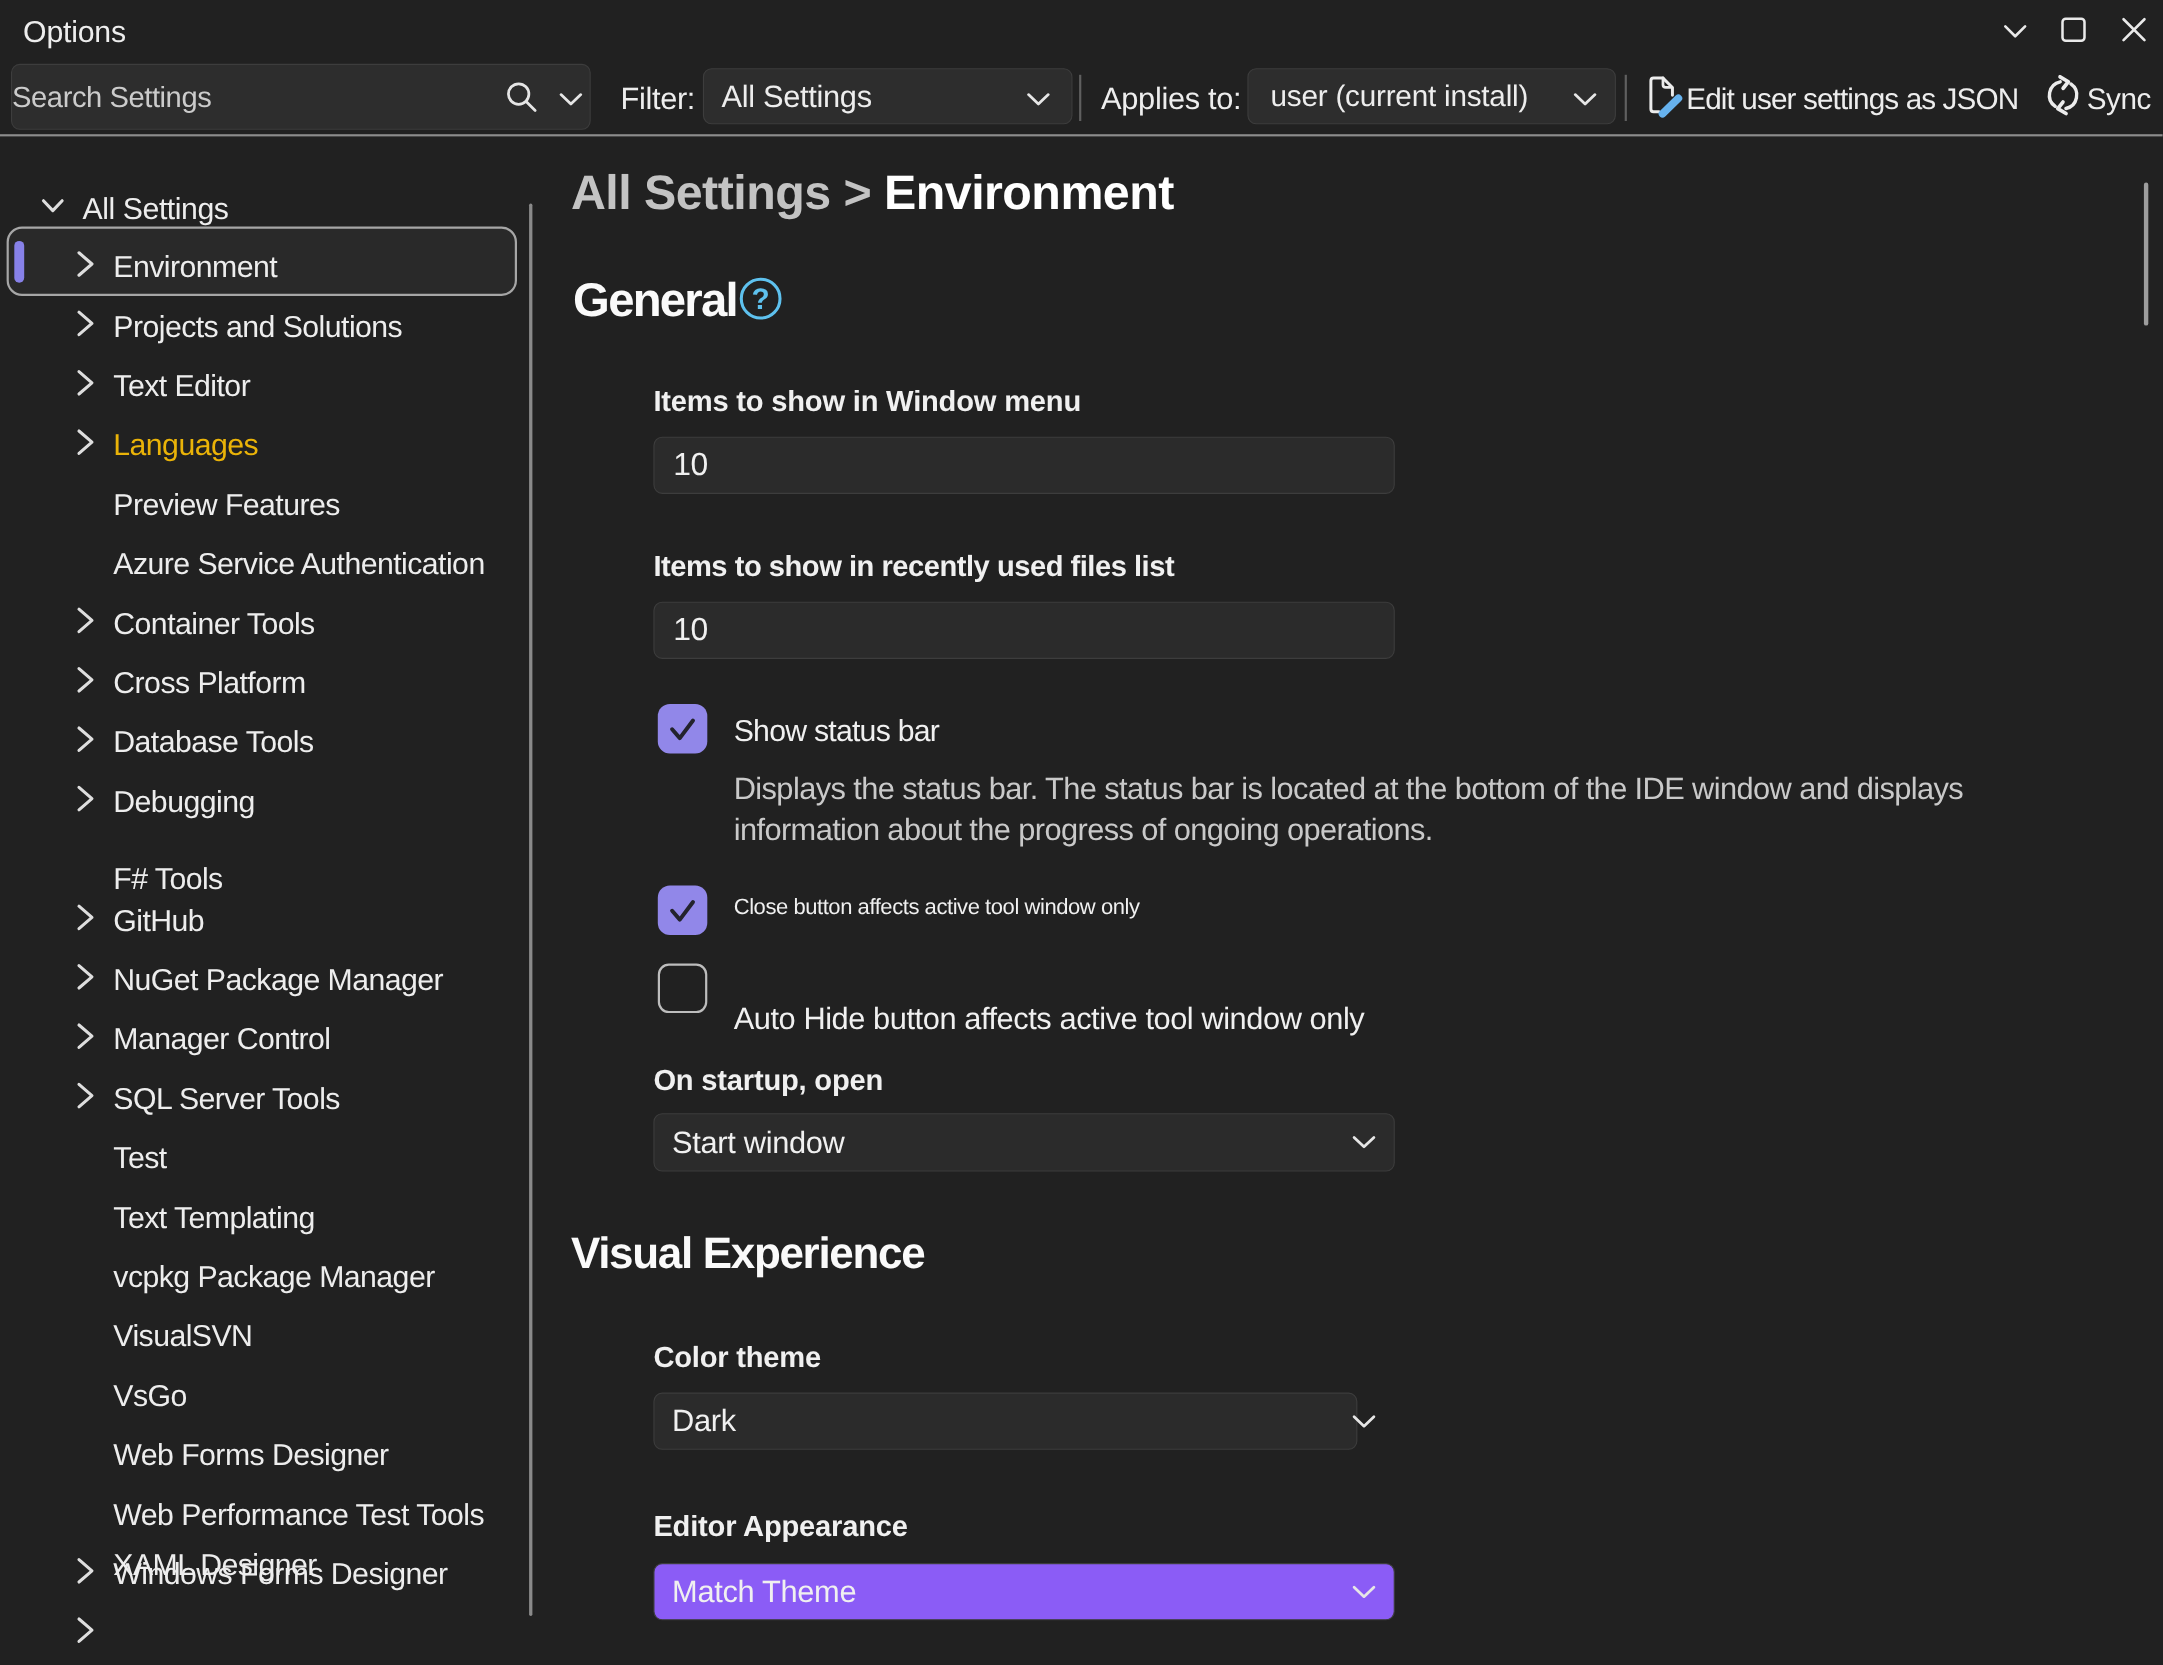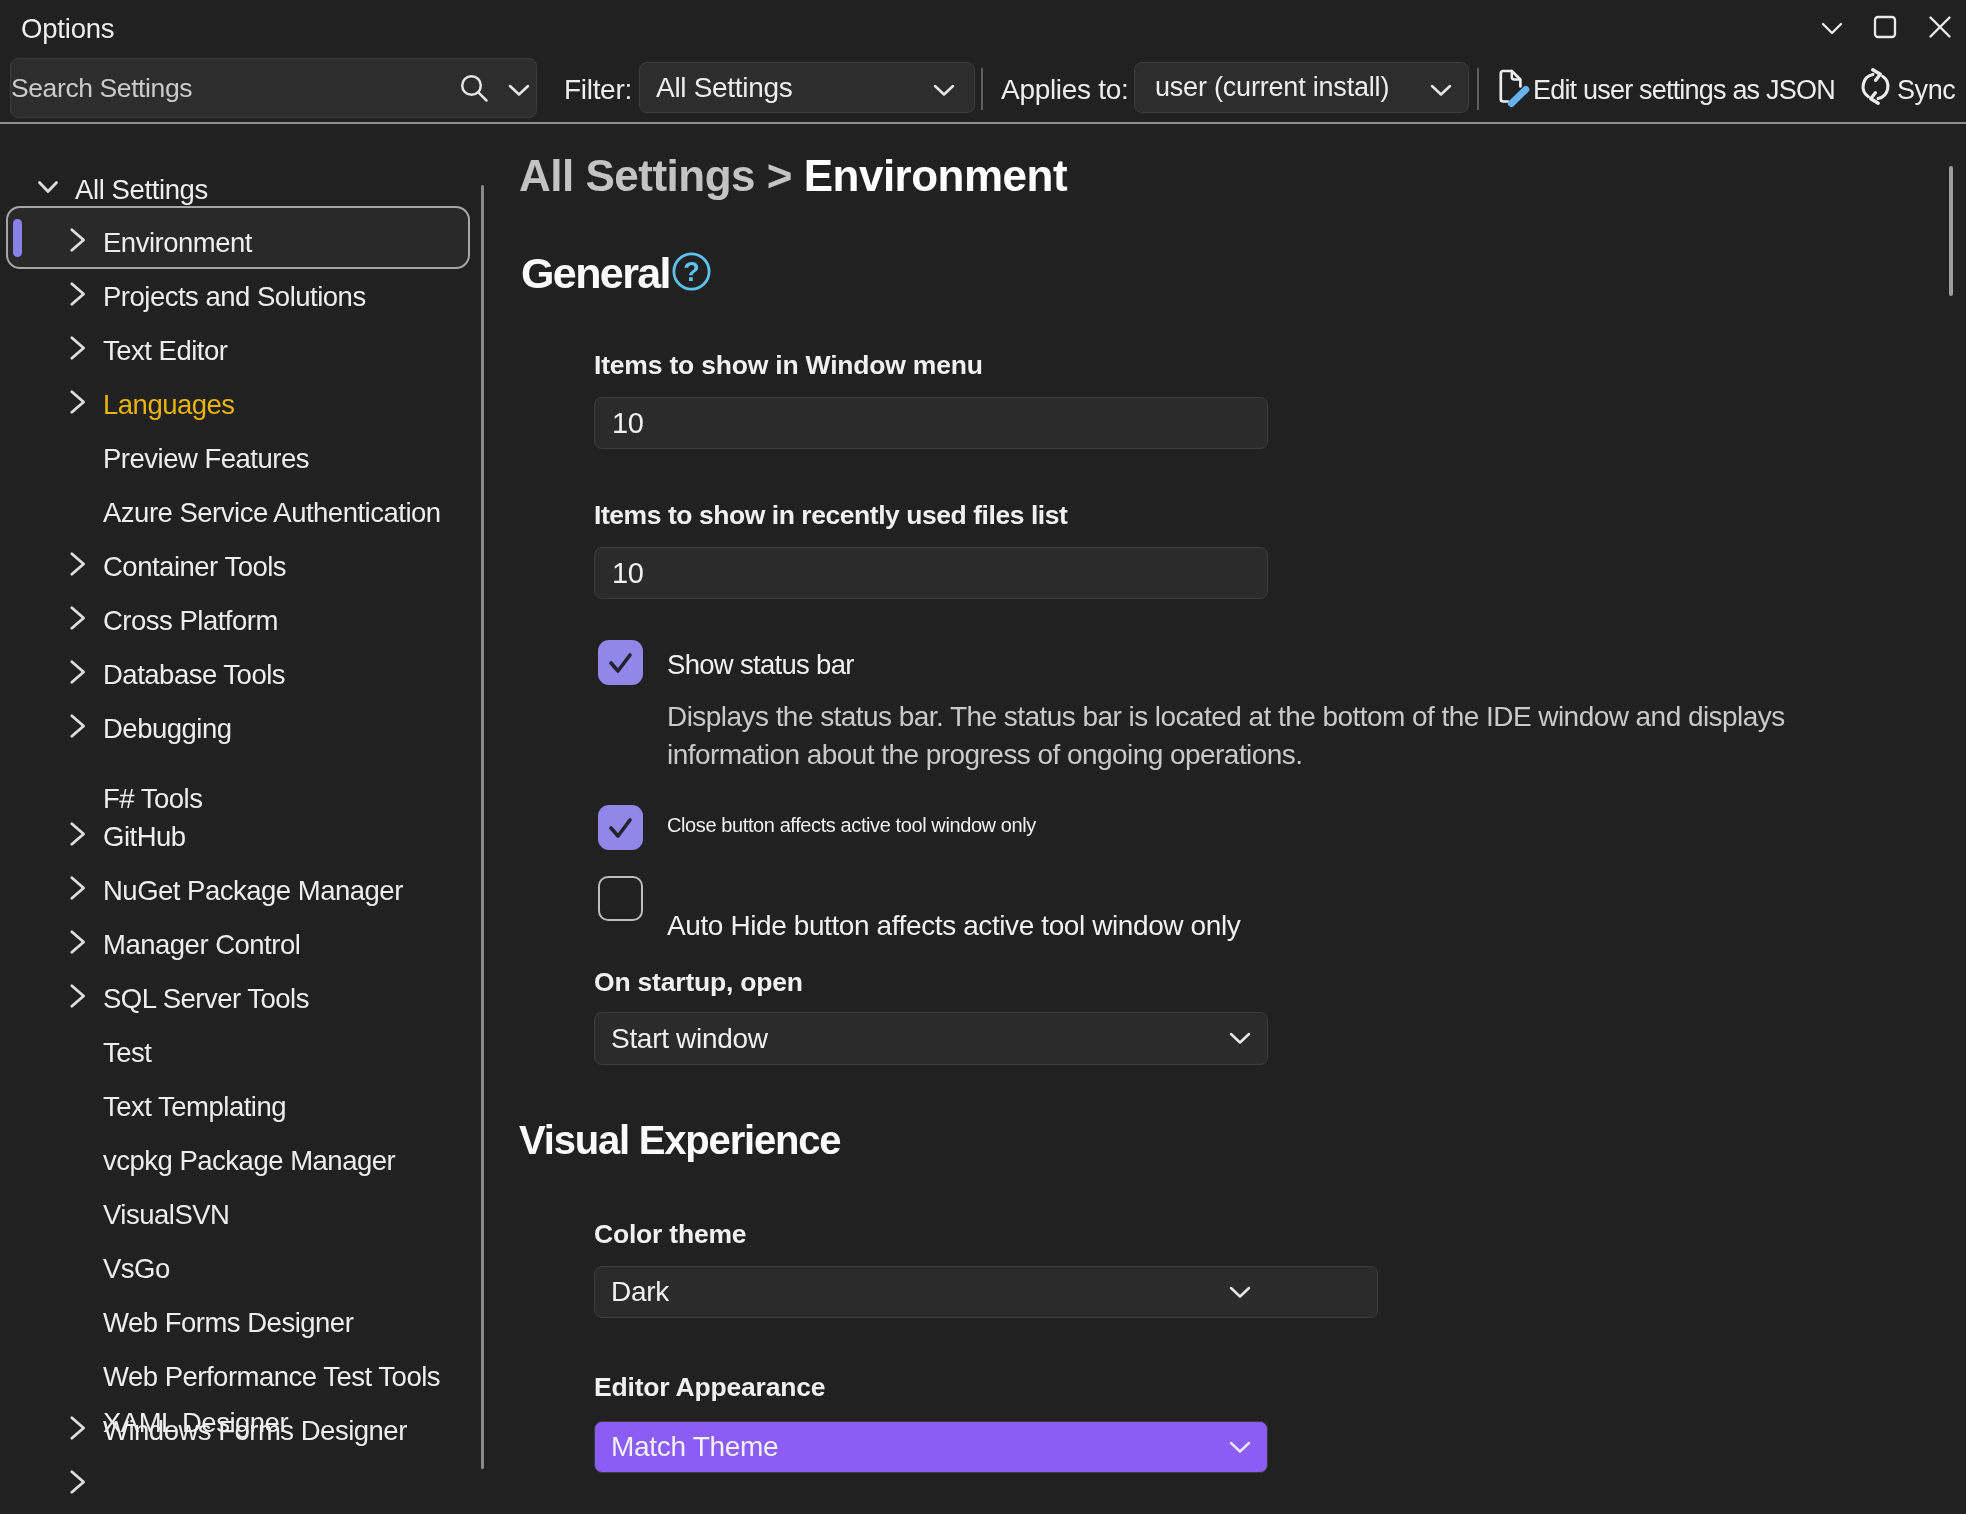--- a/index.html
+++ b/index.html
@@ -199,21 +199,21 @@
 <div class="abs box vcenter" style="left:594px;top:1012px;width:674px;height:53px;background:#2b2b2b;">
   <div class="txt" style="margin-left:16px;font-size:28px;">Start window</div>
 </div>
 <svg class="abs" style="left:1229px;top:1031px;" width="22" height="14" viewBox="0 0 22 14">
   <polyline points="2,3 11,11.5 20,3" fill="none" stroke="#e6e6e6" stroke-width="2.5" stroke-linecap="round" stroke-linejoin="round"></polyline>
 </svg>
 
 <div class="abs" style="left:519px;top:1118px;font-size:40px;font-weight:700;letter-spacing:-1.2px;color:#fafafa;">Visual Experience</div>
 
 <div class="abs lbl" style="left:594px;top:1219px;">Color theme</div>
-<div class="abs box vcenter" style="left:594px;top:1266px;width:784px;height:52px;background:#2b2b2b;">
+<div class="abs box vcenter" style="left:594px;top:1266px;width:640px;height:52px;background:#2b2b2b;">
   <div class="txt" style="margin-left:16px;font-size:28px;">Dark</div>
 </div>
 <svg class="abs" style="left:1229px;top:1285px;" width="22" height="14" viewBox="0 0 22 14">
   <polyline points="2,3 11,11.5 20,3" fill="none" stroke="#e6e6e6" stroke-width="2.5" stroke-linecap="round" stroke-linejoin="round"></polyline>
 </svg>
 
 <div class="abs lbl" style="left:594px;top:1372px;">Editor Appearance</div>
 <div class="abs box vcenter" style="left:594px;top:1421px;width:674px;height:52px;background:#8b5cf6;">
   <div class="txt" style="margin-left:16px;font-size:28px;">Match Theme</div>
 </div>

